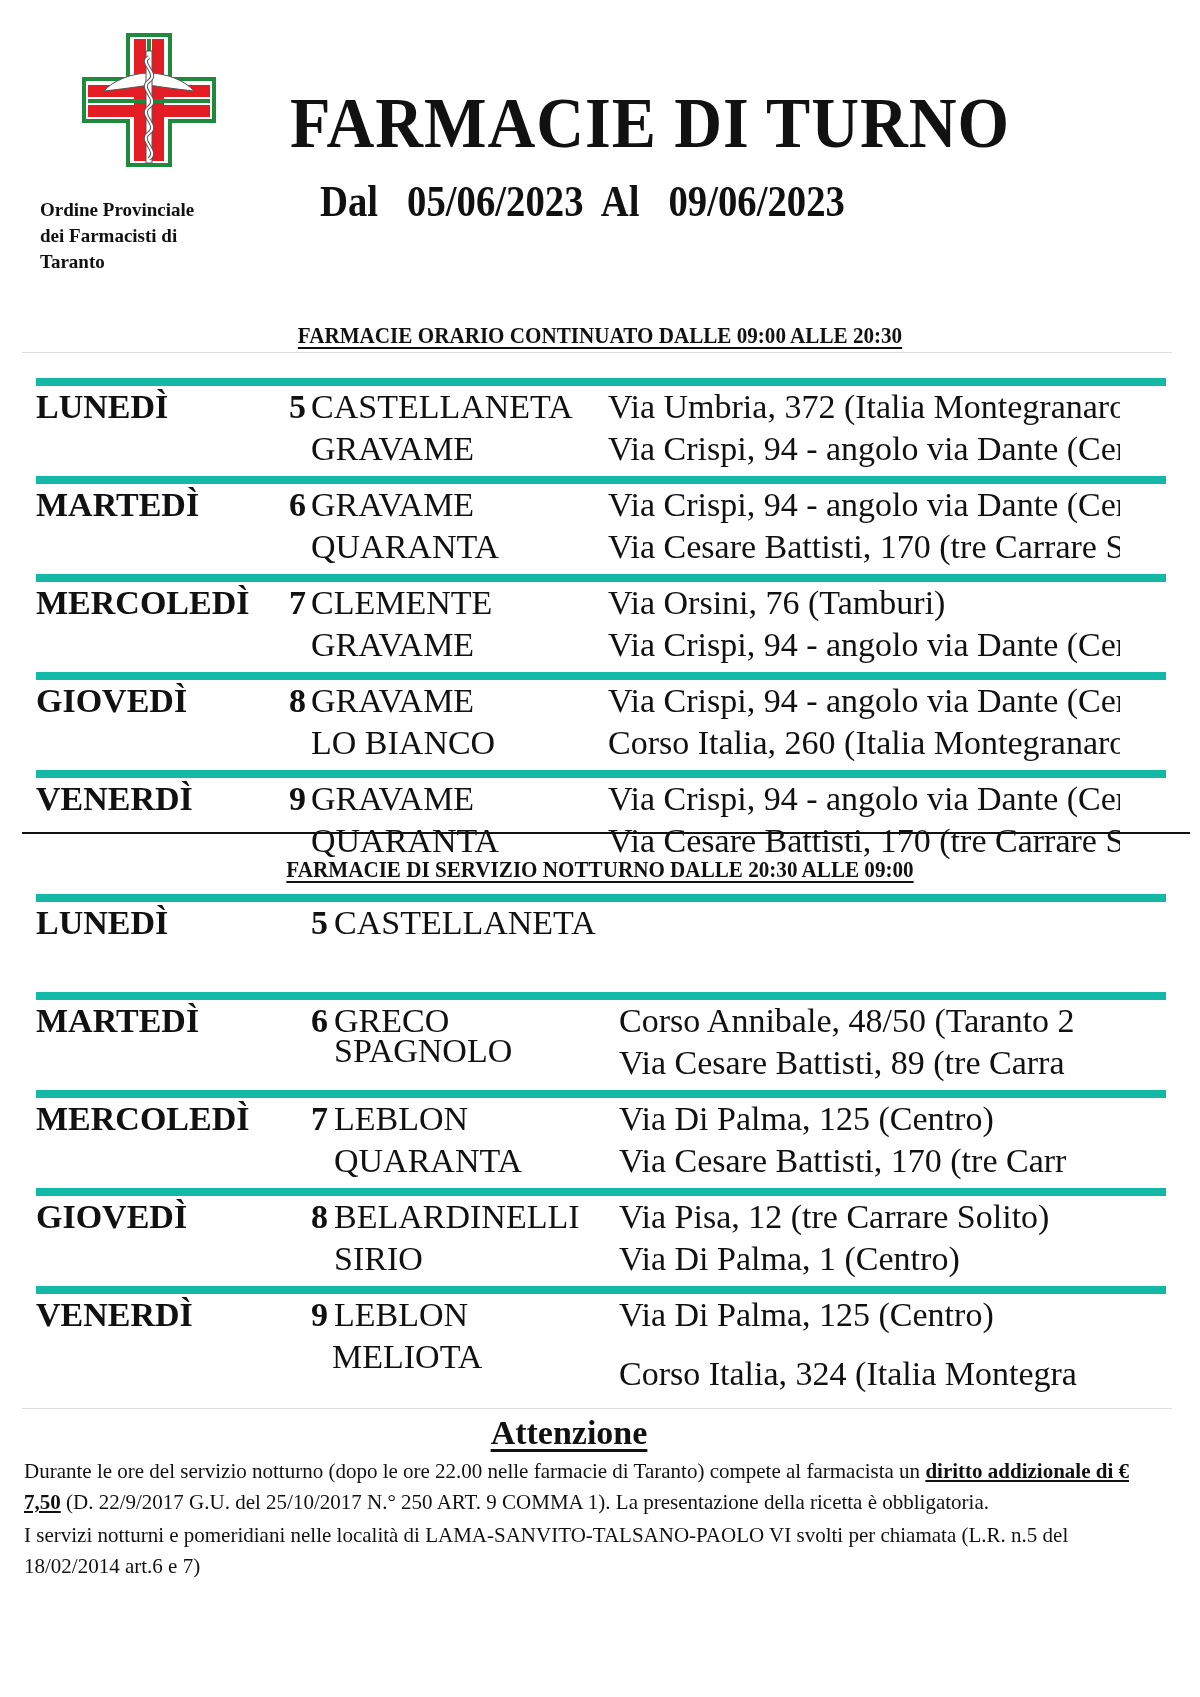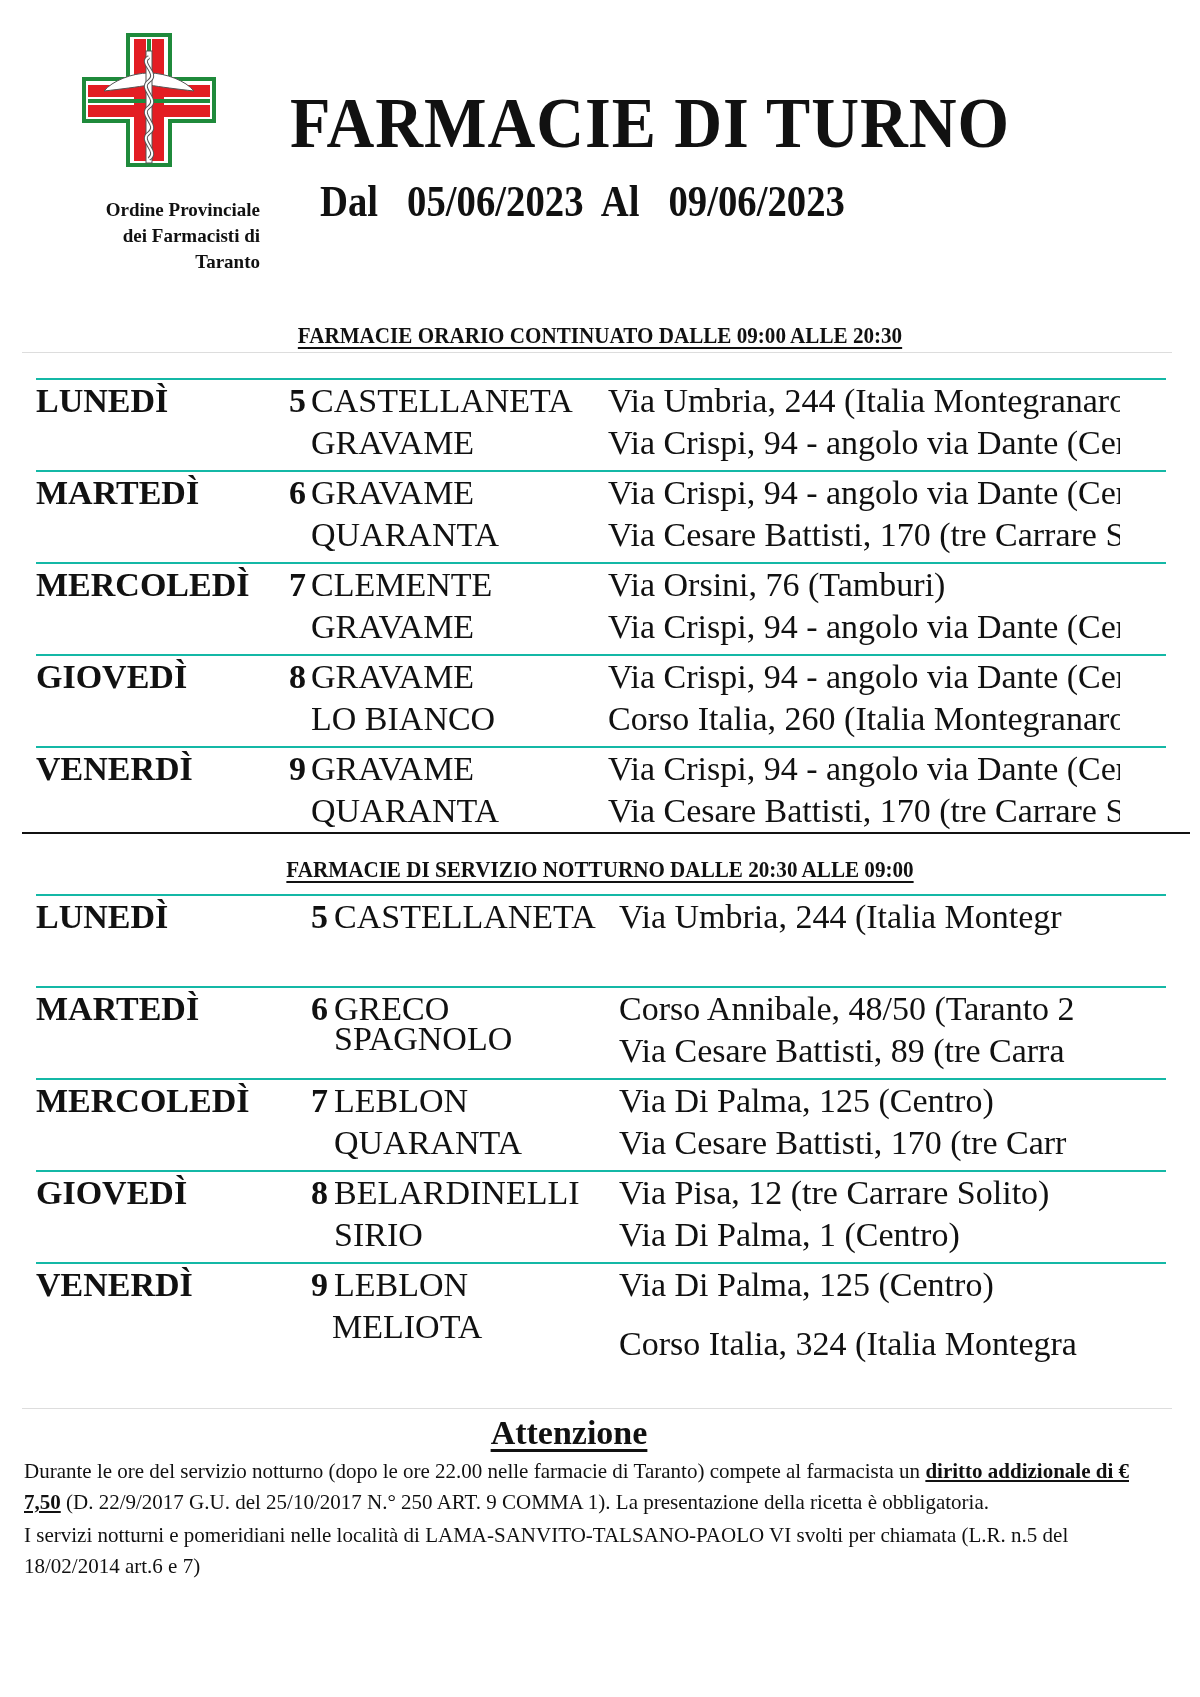--- a/index.html
+++ b/index.html
@@ -1,32 +1,32 @@
 <!DOCTYPE html>
 <html><head>
   <meta charset="utf-8">
   <style>
     html, body { margin: 0; padding: 0; background: #ffffff; }
     body {
       width: 1200px; height: 1697px; position: relative; overflow: hidden;
       font-family: "Liberation Serif", "DejaVu Serif", serif; color: #111;
     }
     .logo { position: absolute; left: 82px; top: 33px; width: 134px; height: 134px; }
-    .org { position: absolute; left: 40px; top: 197px; width: 220px; text-align: right;
+    .org { position: absolute; left: 40px; top: 197px; width: 220px; text-align: left;
       font-weight: bold; font-size: 19px; line-height: 26px; }
     .title { position: absolute; left: 200px; top: 80px; width: 900px; text-align: center;
       font-weight: bold; font-size: 72px; line-height: 86px; letter-spacing: 1px;
       transform: scaleX(0.92); transform-origin: center; }
     .dates { position: absolute; left: 320px; top: 174px; font-weight: bold; font-size: 44px; line-height: 56px;
       white-space: pre; transform: scaleX(0.88); transform-origin: left; }
     .sec-title { position: absolute; left: 0; width: 1200px; text-align: center; font-weight: bold;
       font-size: 24px; text-decoration: underline; text-decoration-thickness: 2px; text-underline-offset: 4px;
       transform: scaleX(0.88); transform-origin: center; }
     .table { position: absolute; left: 36px; width: 1130px; }
-    .row { position: relative; height: 90px; border-top: 2px solid #14b8a6; }
+    .row { position: relative; height: 90px; border-top: 8px solid #14b8a6; }
     .line { position: absolute; white-space: nowrap; font-size: 34px; line-height: 45px; }
     .day { font-weight: bold; left: 0; }
     .num { font-weight: bold; text-align: right; width: 30px; }
     .pharm { }
     .addr { overflow: hidden; }
     .sep { position: absolute; left: 22px; width: 1168px; border-top: 2px solid #111; }
     .thin { position: absolute; left: 22px; width: 1150px; border-top: 1px solid #ddd; }
     .att-title { position: absolute; left: 0; width: 1138px; text-align: center; top: 1408px;
       font-weight: bold; font-size: 34px; text-decoration: underline; text-underline-offset: 5px; }
     .notes { position: absolute; left: 24px; top: 1456px; width: 1140px; font-size: 21px; line-height: 31px; }
@@ -67,21 +67,21 @@
 <div class="dates">Dal   05/06/2023  Al   09/06/2023</div>
 
 <div class="sec-title" style="top:322px;">FARMACIE ORARIO CONTINUATO DALLE 09:00 ALLE 20:30</div>
 <div class="thin" style="top:352px;"></div>
 
 <div class="table" id="day-table" style="top:378px;">
     <div class="row">
       <span class="line day" style="left: 0px; top: -2px;">LUNEDÌ</span>
       <span class="line num" style="left: 240px; top: -2px;">5</span>
       <span class="line pharm" style="left: 275px; top: -2px;">CASTELLANETA</span>
-      <span class="line addr" style="left: 572px; top: -2px; width: 512px;">Via Umbria, 244 (Italia Montegranaro</span>
+      <span class="line addr" style="left: 572px; top: -2px; width: 512px;">Via Umbria, 372 (Italia Montegranaro</span>
       <span class="line pharm" style="left: 275px; top: 40px;">GRAVAME</span>
       <span class="line addr" style="left: 572px; top: 40px; width: 512px;">Via Crispi, 94 - angolo via Dante (Cen</span>
     </div>
     <div class="row">
       <span class="line day" style="left: 0px; top: -2px;">MARTEDÌ</span>
       <span class="line num" style="left: 240px; top: -2px;">6</span>
       <span class="line pharm" style="left: 275px; top: -2px;">GRAVAME</span>
       <span class="line addr" style="left: 572px; top: -2px; width: 512px;">Via Crispi, 94 - angolo via Dante (Cen</span>
       <span class="line pharm" style="left: 275px; top: 40px;">QUARANTA</span>
       <span class="line addr" style="left: 572px; top: 40px; width: 512px;">Via Cesare Battisti, 170 (tre Carrare S</span>
@@ -113,21 +113,20 @@
   </div>
 <div class="sep" style="top:832px;"></div>
 
 <div class="sec-title" style="top:856px;">FARMACIE DI SERVIZIO NOTTURNO DALLE 20:30 ALLE 09:00</div>
 
 <div class="table" id="night-table" style="top:894px;">
     <div class="row">
       <span class="line day" style="left: 0px; top: -2px;">LUNEDÌ</span>
       <span class="line num" style="left: 262px; top: -2px;">5</span>
       <span class="line pharm" style="left: 298px; top: -2px;">CASTELLANETA</span>
-      <span class="line addr" style="left: 583px; top: -2px; width: 490px;">Via Umbria, 244 (Italia Montegr</span>
     </div>
     <div class="row">
       <span class="line day" style="left: 0px; top: -2px;">MARTEDÌ</span>
       <span class="line num" style="left: 262px; top: -2px;">6</span>
       <span class="line pharm" style="left: 298px; top: -2px;">GRECO</span>
       <span class="line addr" style="left: 583px; top: -2px; width: 490px;">Corso Annibale, 48/50 (Taranto 2</span>
       <span class="line pharm" style="left: 298px; top: 28px;">SPAGNOLO</span>
       <span class="line addr" style="left: 583px; top: 40px; width: 490px;">Via Cesare Battisti, 89 (tre Carra</span>
     </div>
     <div class="row">

